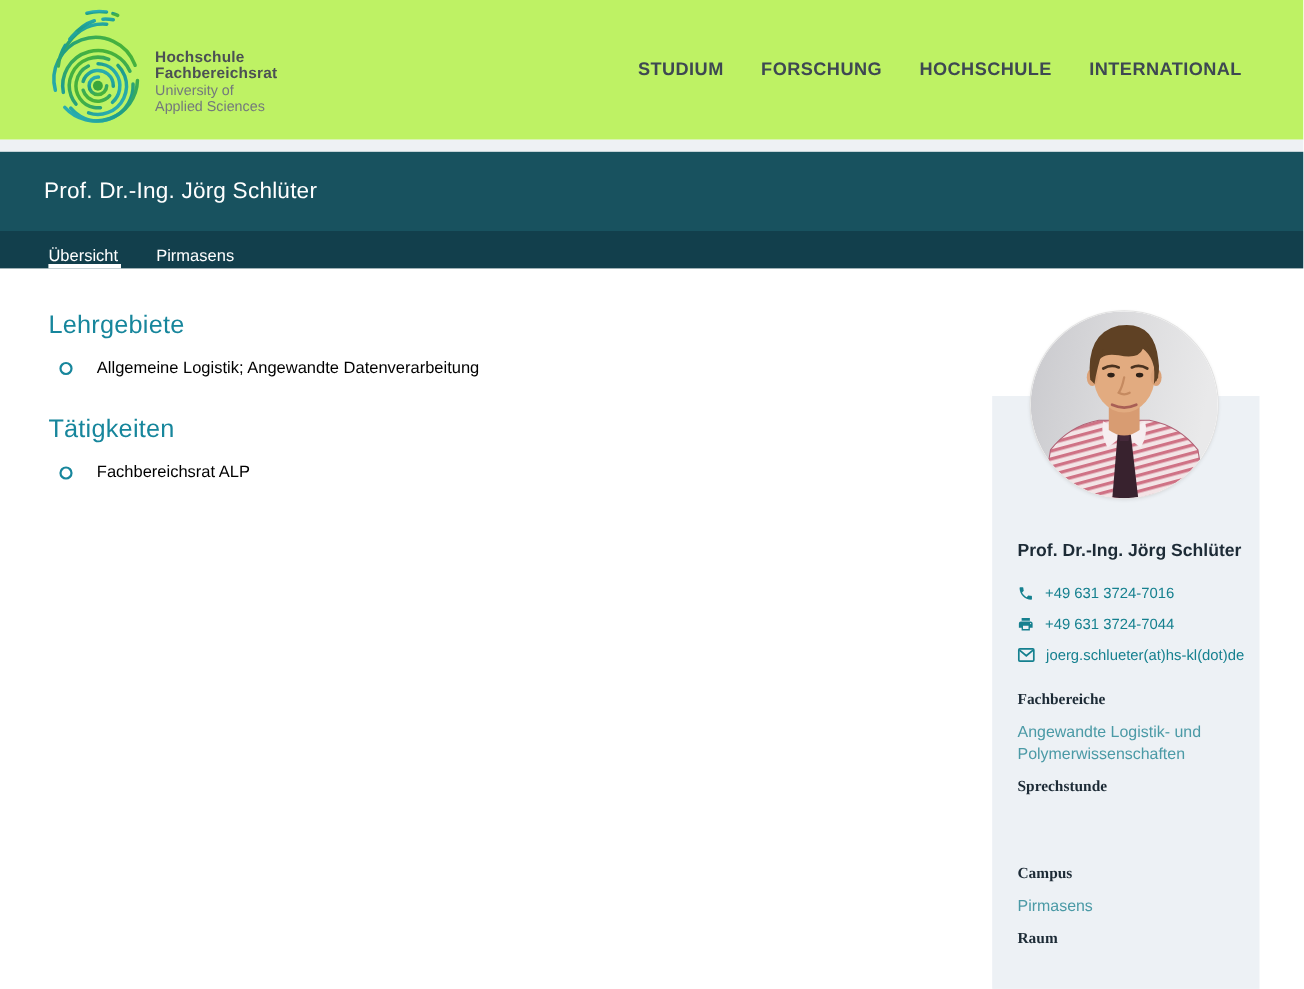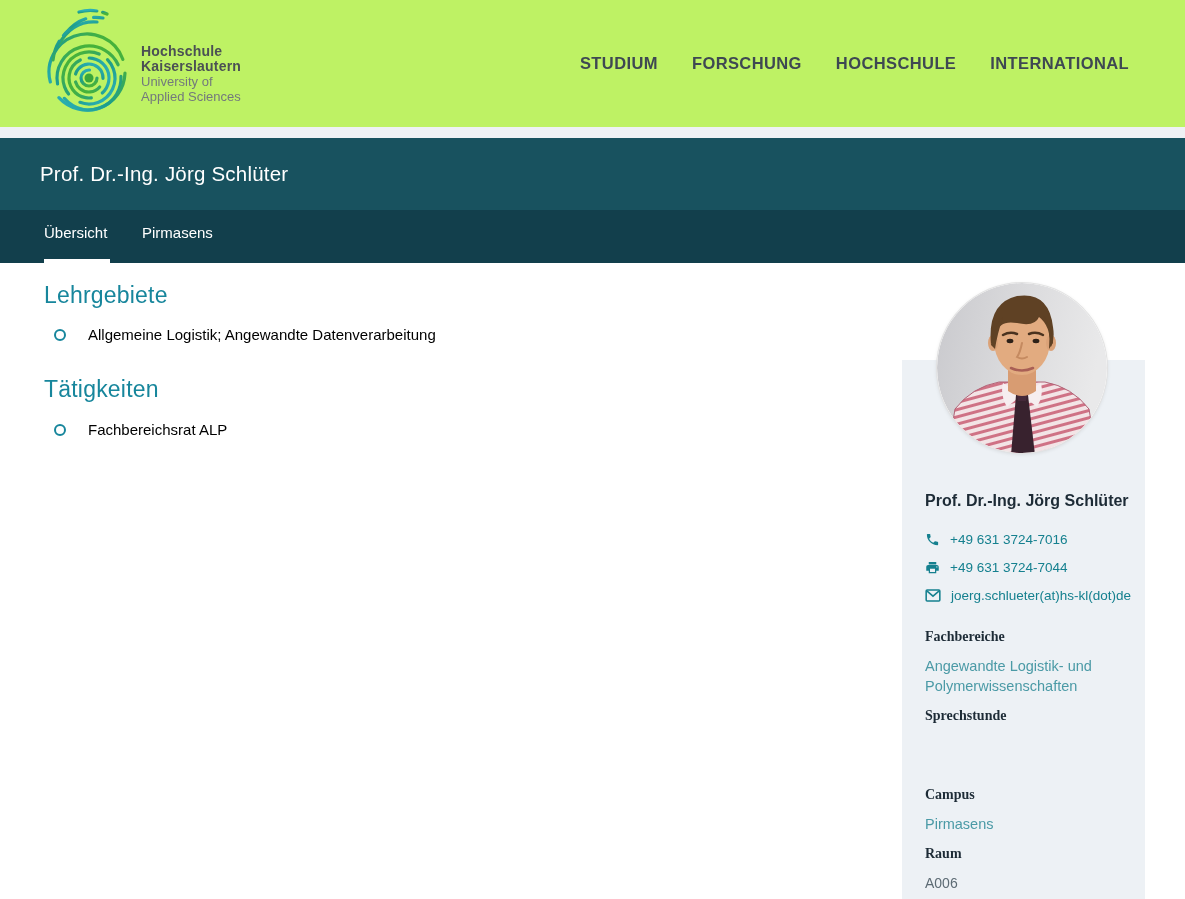--- a/index.html
+++ b/index.html
@@ -28,21 +28,21 @@
   }
 
   
   .strip { position:absolute; left:0; top:127px; width:1185px; height:11px; background:#eef1f4; }
 
   
   .banner { position:absolute; left:0; top:138px; width:1185px; height:72px; background:#18525f; }
   .banner-title { position:absolute; left:40px; top:24px; font-size:20.5px; color:#ffffff; font-weight:400; letter-spacing:0.2px; }
 
   
-  .tabbar { position:absolute; left:0; top:210px; width:1185px; height:53px; background:#123f4c; }
+  .tabbar { position:absolute; left:0; top:210px; width:1185px; height:34px; background:#123f4c; }
   .tab { position:absolute; top:0; height:45px; display:flex; align-items:center; color:#ffffff; font-size:15px; cursor:pointer; }
   .tab-uebersicht { left:44px; }
   .tab-projekte  { left:142px; }
   .tab-underline { position:absolute; left:44px; bottom:0; width:66px; height:4px; background:#ffffff; }
 
   
   .content { position:absolute; left:0; top:255px; width:900px; }
   .section-heading { position:absolute; left:44px; font-size:23px; font-weight:500; color:#17869c; letter-spacing:0.2px; }
   .h-lehrgebiete { top:27px; }
   .h-taetigkeiten { top:121px; }
@@ -111,21 +111,21 @@
             <path d="M14,36 Q28,12 52,14"></path>
             <path d="M20,26 Q36,6 58,10" stroke-dasharray="26 8 30"></path>
             <path d="M34,4 Q48,0 62,6" stroke-dasharray="18 6 14"></path>
             <path d="M8,52 Q10,34 24,22" stroke-dasharray="20 7 22"></path>
           </g>
           <circle cx="44" cy="70" r="4.5" fill="#3aa63a"></circle>
         </svg>
       </div>
       <div class="logo-text">
         <div class="bold">Hochschule</div>
-        <div class="bold">Kaiserslautern</div>
+        <div class="bold">Fachbereichsrat</div>
         <div class="light">University of</div>
         <div class="light">Applied Sciences</div>
       </div>
     </div>
 
     <div class="nav">
       <div class="nav-item">STUDIUM</div>
       <div class="nav-item">FORSCHUNG</div>
       <div class="nav-item">HOCHSCHULE</div>
       <div class="nav-item">INTERNATIONAL</div>
@@ -238,15 +238,14 @@
 
   <div class="side-label l-fachbereiche">Fachbereiche</div>
   <div class="side-link lnk-fachbereiche">Angewandte Logistik- und Polymerwissenschaften</div>
 
   <div class="side-label l-sprechstunde">Sprechstunde</div>
 
   <div class="side-label l-campus">Campus</div>
   <div class="side-link lnk-campus">Pirmasens</div>
 
   <div class="side-label l-raum">Raum</div>
-  <div class="side-text t-raum">A006</div>
 
 </div>
 
 </body></html>

